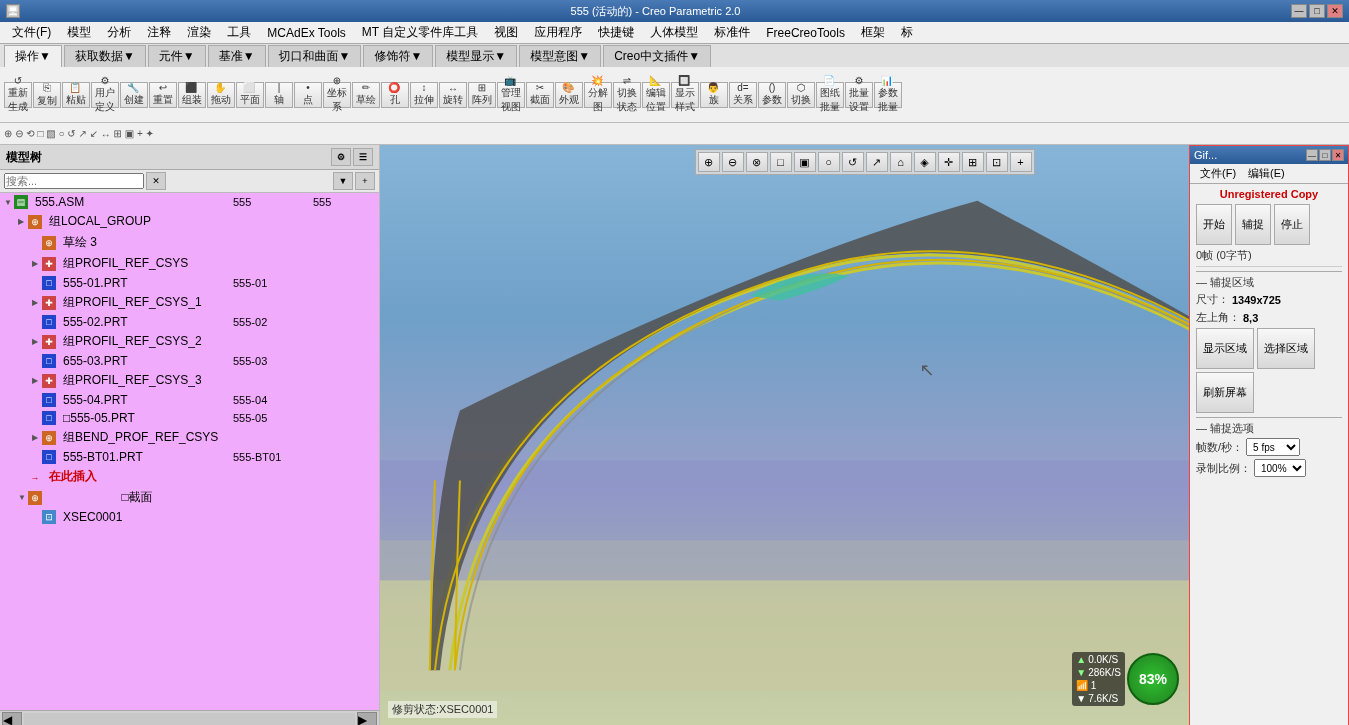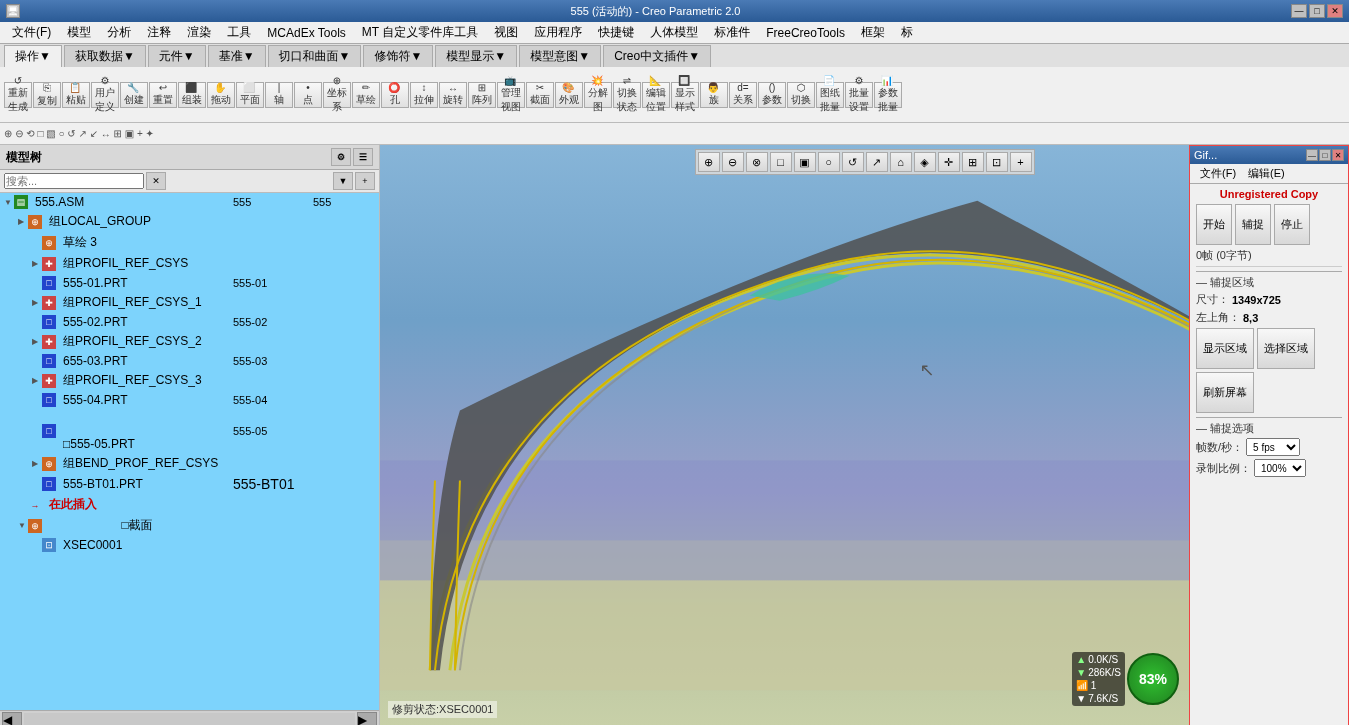--- a/index.html
+++ b/index.html
@@ -95,21 +95,21 @@
 
     
     #main-area {
       display: flex;
       height: calc(725px - 22px - 22px - 56px - 22px - 22px);
     }
 
     
     #left-panel {
       width: 380px;
-      background: #7dd3fc;
+      background: #f0abfc;
       border-right: 1px solid #bbb;
       display: flex;
       flex-direction: column;
     }
     #model-tree-header {
       background: #d8d8d8;
       padding: 3px 6px;
       font-size: 12px;
       font-weight: bold;
       border-bottom: 1px solid #aaa;
@@ -669,36 +669,36 @@
         <div class="tree-row" style="padding-left: 32px;">
           <span style="display: inline-block; width: 10px; font-size: 8px; color: rgb(85, 85, 85);"> </span>
           <span style="display: inline-block; width: 14px; height: 14px; background: rgb(34, 68, 204); vertical-align: middle; margin-right: 3px; font-size: 9px; color: white; text-align: center; line-height: 14px;">□</span>
           <span class="tree-cell tree-name" style="flex: 1 1 0%; font-size: 12px;">555-04.PRT</span>
           <span class="tree-cell tree-short" style="width: 80px; font-size: 11px;">555-04</span>
           <span class="tree-cell tree-cindex" style="width: 70px; font-size: 11px;"></span>
         </div>
         <div class="tree-row" style="padding-left: 32px;">
           <span style="display: inline-block; width: 10px; font-size: 8px; color: rgb(85, 85, 85);"> </span>
           <span style="display: inline-block; width: 14px; height: 14px; background: rgb(34, 68, 204); vertical-align: middle; margin-right: 3px; font-size: 9px; color: white; text-align: center; line-height: 14px;">□</span>
-          <span class="tree-cell tree-name" style="flex: 1 1 0%; font-size: 12px; margin-top: 26px;">□555-05.PRT</span>
+          <span class="tree-cell tree-name" style="flex: 1 1 0%; font-size: 12px;">□555-05.PRT</span>
           <span class="tree-cell tree-short" style="width: 80px; font-size: 11px;">555-05</span>
           <span class="tree-cell tree-cindex" style="width: 70px; font-size: 11px;"></span>
         </div>
         <div class="tree-row" style="padding-left: 32px;">
           <span style="display: inline-block; width: 10px; font-size: 8px; color: rgb(85, 85, 85);">▶</span>
           <span style="display: inline-block; width: 14px; height: 14px; background: rgb(204, 102, 34); vertical-align: middle; margin-right: 3px; font-size: 9px; color: white; text-align: center; line-height: 14px;">⊕</span>
           <span class="tree-cell tree-name" style="flex: 1 1 0%; font-size: 12px;">组BEND_PROF_REF_CSYS</span>
           <span class="tree-cell tree-short" style="width: 80px; font-size: 11px;"></span>
           <span class="tree-cell tree-cindex" style="width: 70px; font-size: 11px;"></span>
         </div>
         <div class="tree-row" style="padding-left: 32px;">
           <span style="display: inline-block; width: 10px; font-size: 8px; color: rgb(85, 85, 85);"> </span>
           <span style="display: inline-block; width: 14px; height: 14px; background: rgb(34, 68, 204); vertical-align: middle; margin-right: 3px; font-size: 9px; color: white; text-align: center; line-height: 14px;">□</span>
           <span class="tree-cell tree-name" style="flex: 1 1 0%; font-size: 12px;">555-BT01.PRT</span>
-          <span class="tree-cell tree-short" style="width: 80px; font-size: 14px;">555-BT01</span>
+          <span class="tree-cell tree-short" style="width: 80px; font-size: 11px;">555-BT01</span>
           <span class="tree-cell tree-cindex" style="width: 70px; font-size: 11px;"></span>
         </div>
         <div class="tree-row" style="padding-left: 18px;">
           <span style="display: inline-block; width: 10px; font-size: 8px; color: rgb(85, 85, 85);"> </span>
           <span style="display: inline-block; width: 14px; height: 14px; background: transparent; vertical-align: middle; margin-right: 3px; font-size: 9px; color: rgb(204, 0, 0); text-align: center; line-height: 14px;">→</span>
           <span class="tree-cell tree-name" style="flex: 1 1 0%; font-size: 12px; color: rgb(204, 0, 0); font-weight: bold;">在此插入</span>
           <span class="tree-cell tree-short" style="width: 80px; font-size: 11px;"></span>
           <span class="tree-cell tree-cindex" style="width: 70px; font-size: 11px;"></span>
         </div>
         <div class="tree-row" style="padding-left: 18px;">

